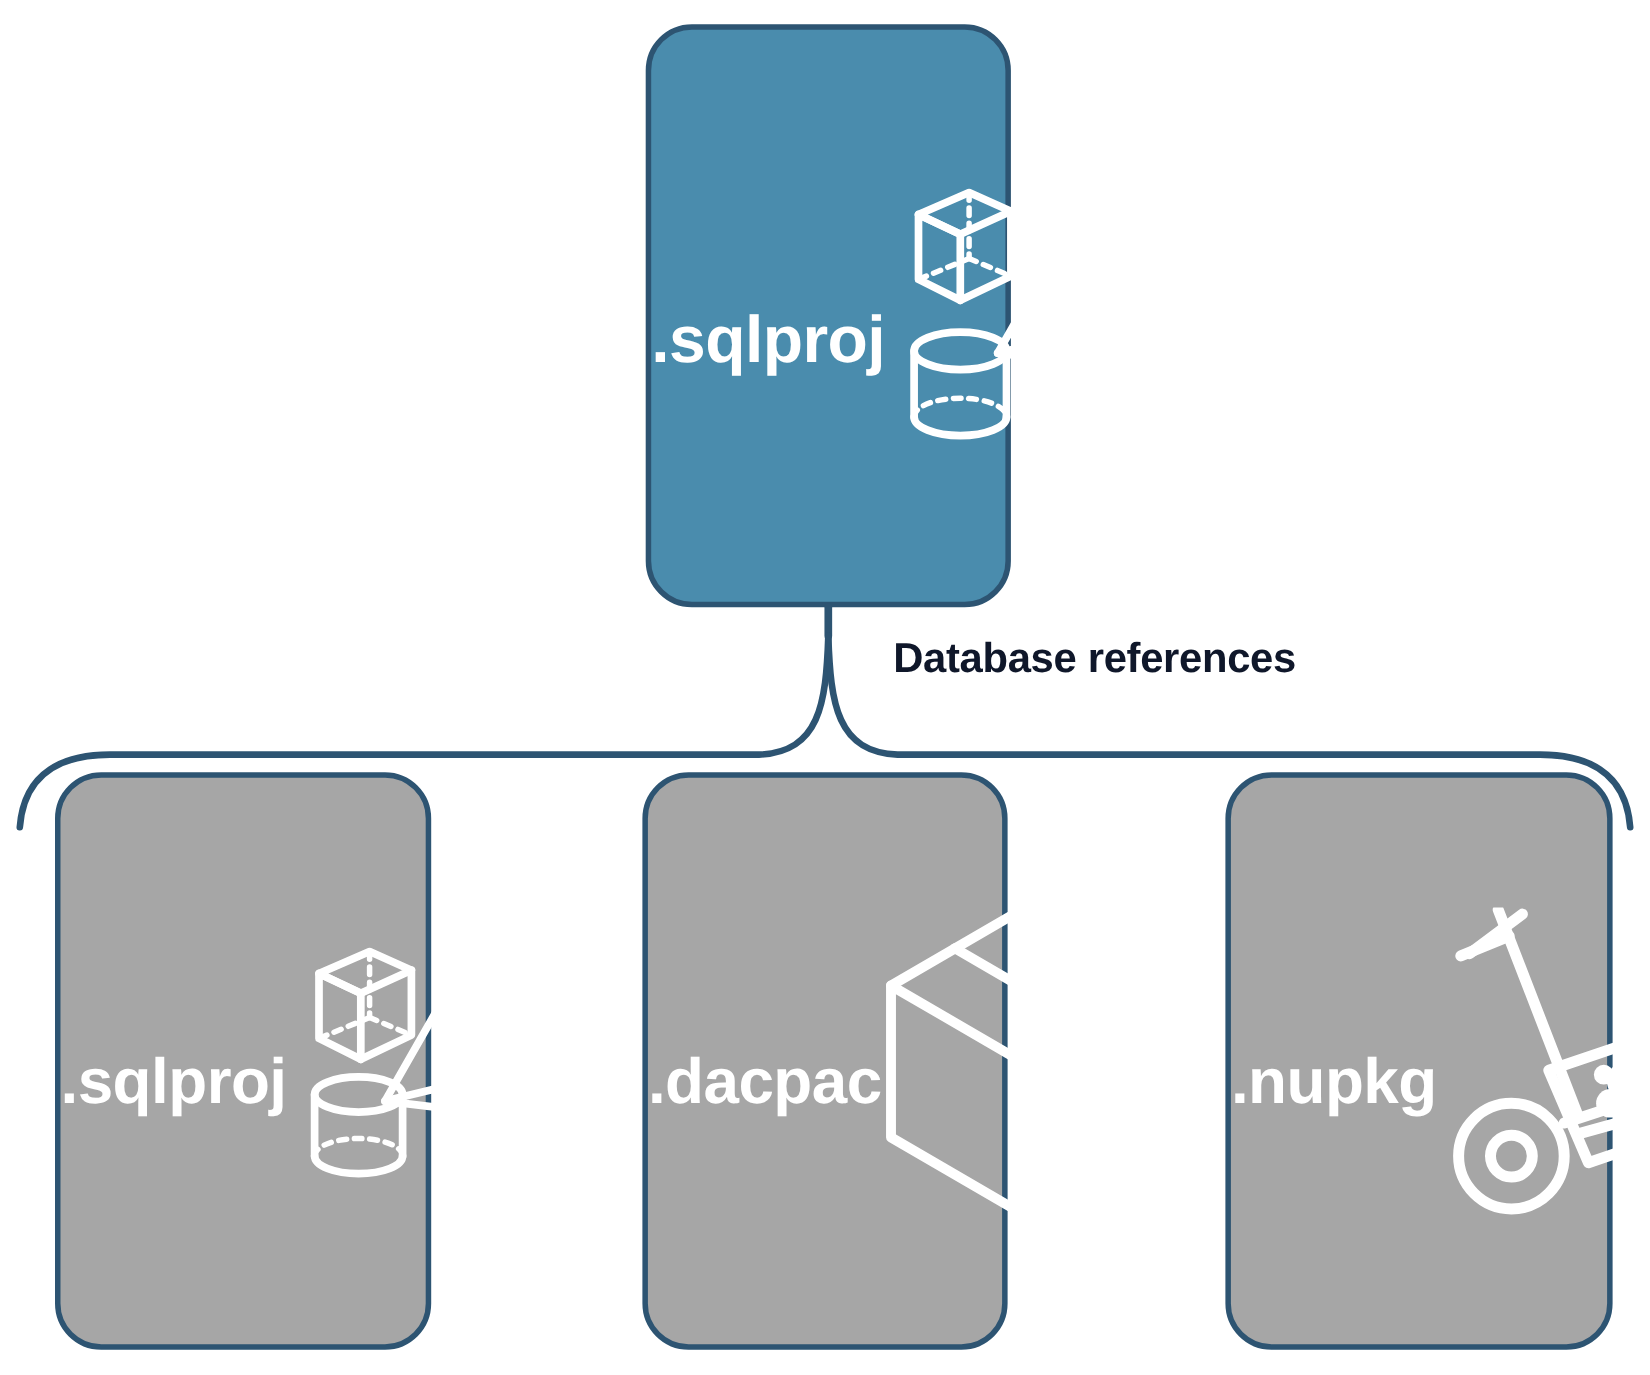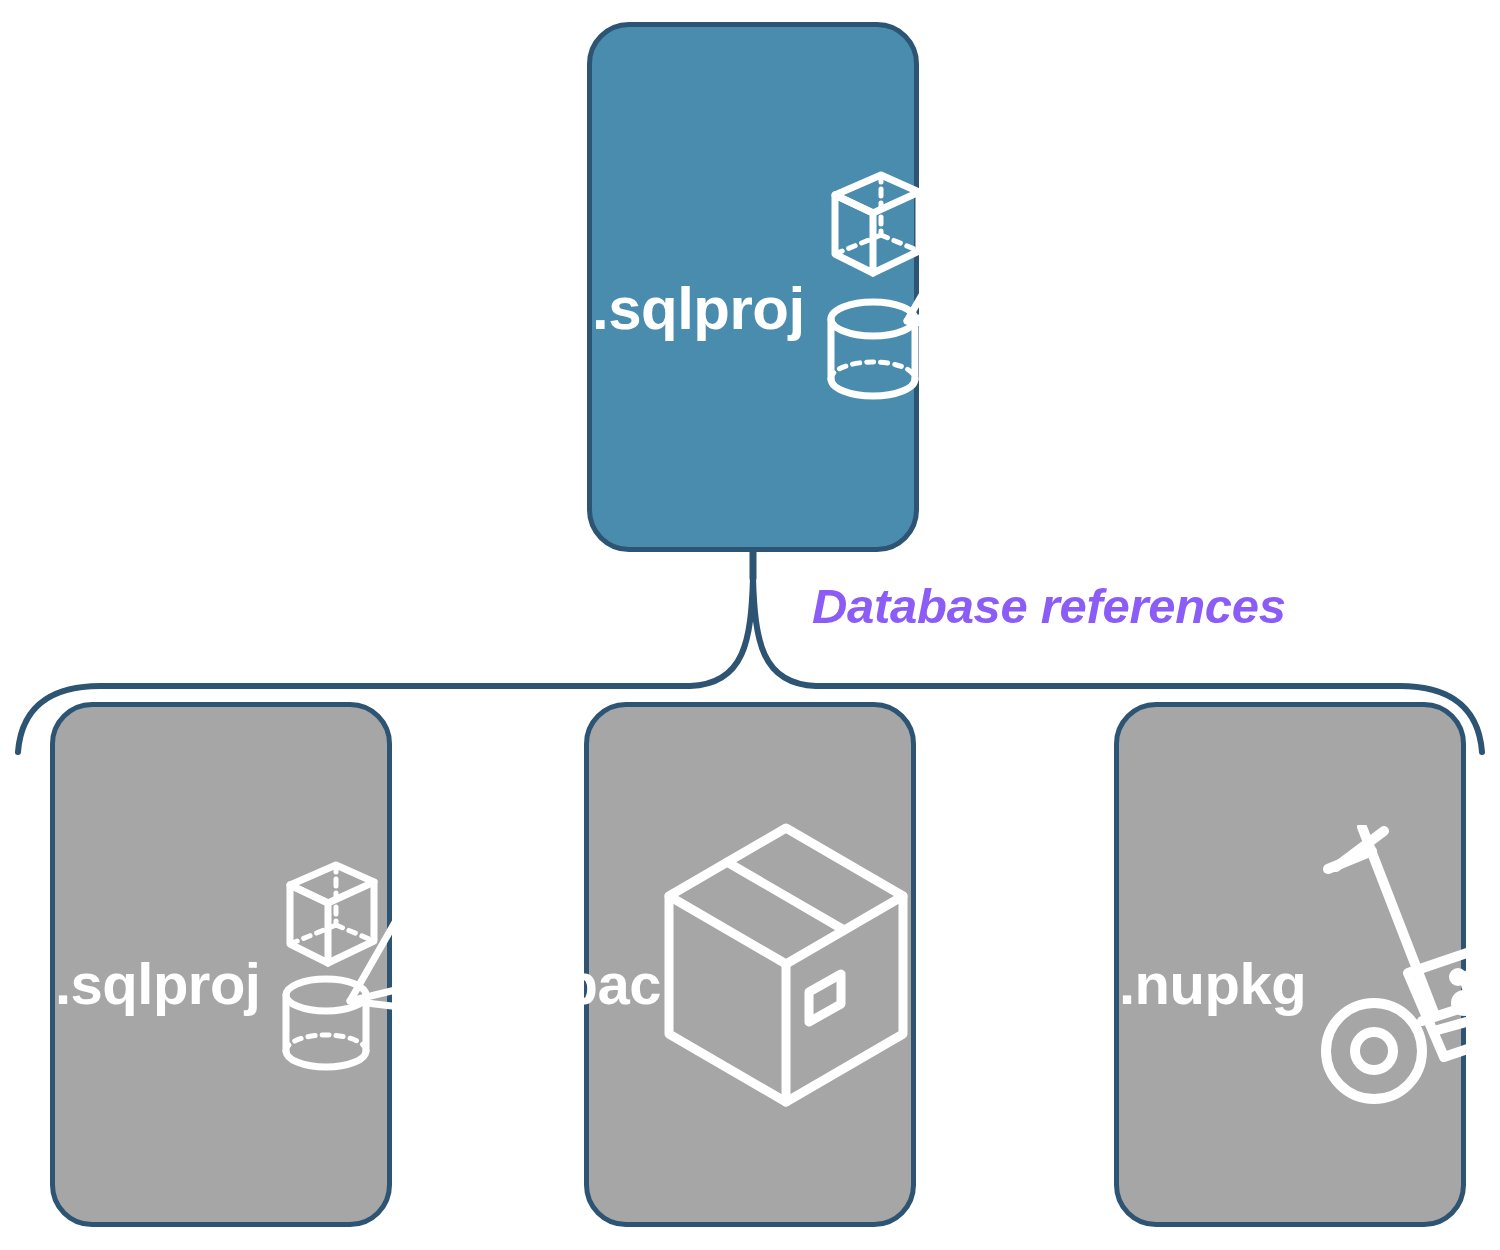--- a/index.html
+++ b/index.html
@@ -42,21 +42,20 @@
     width: 342px;
     height: 525px;
     background: #a6a6a6;
   }
   .card-bm {
     left: 584px;
     top: 702px;
     width: 332px;
     height: 525px;
     background: #a6a6a6;
-    justify-content: flex-end;
   }
   .card-br {
     left: 1114px;
     top: 702px;
     width: 352px;
     height: 525px;
     background: #a6a6a6;
   }
   .card-title {
     color: #ffffff;
@@ -84,26 +83,25 @@
   .brace-layer {
     position: absolute;
     left: 0; top: 0;
     width: 1500px; height: 1250px;
     pointer-events: none;
   }
   .ref-label {
     position: absolute;
     left: 812px;
     top: 578px;
-    color: #8b5cf6;
+    color: #0f172a;
     font-weight: bold;
-    font-size: 49px;
+    font-size: 38px;
     letter-spacing: -0.3px;
     white-space: nowrap;
-    font-style: italic;
   }
 </style>
 </head>
 <body>
 
 <div id="stage">
 
   <div class="card card-top">
     <div class="card-title">.sqlproj</div>
     <div class="icon-area">

